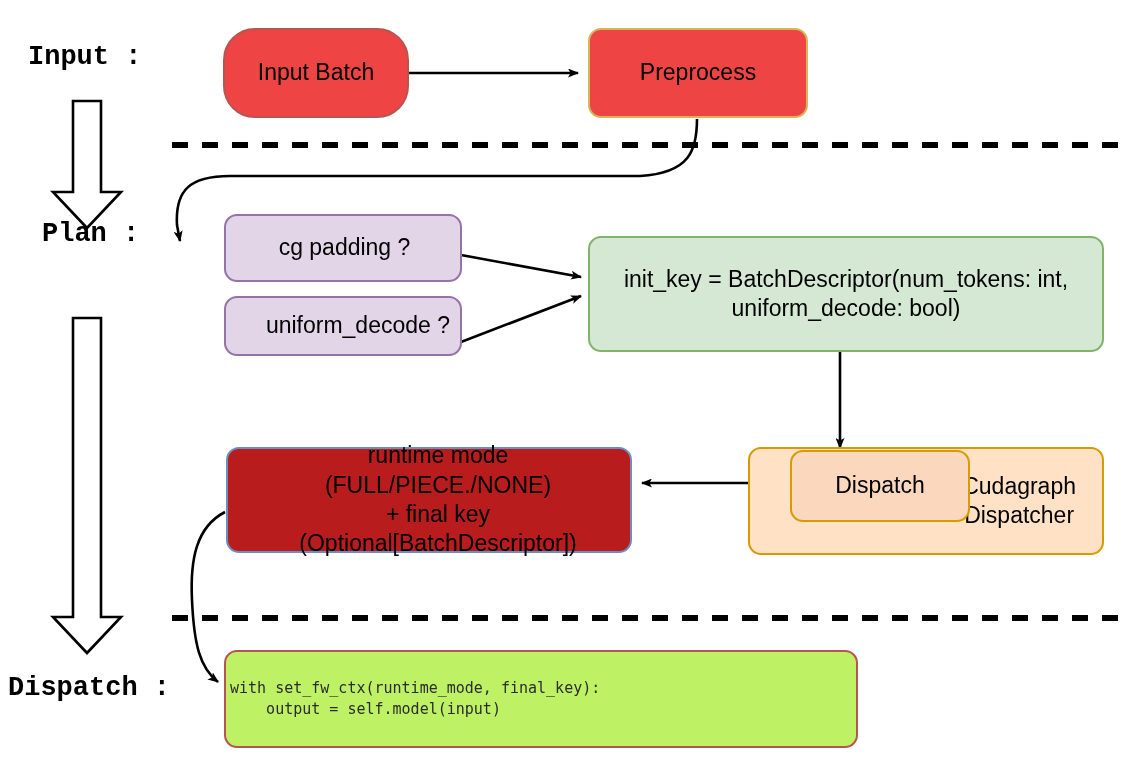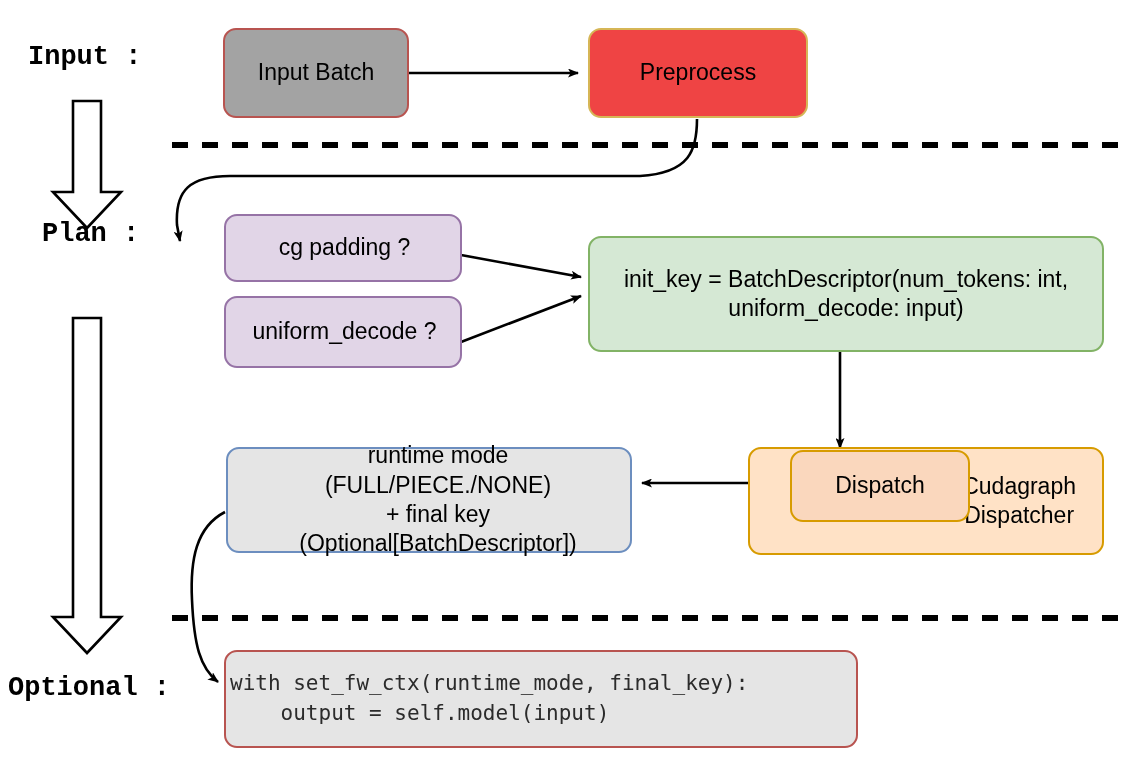--- a/index.html
+++ b/index.html
@@ -48,39 +48,39 @@
     justify-content: center;
     text-align: center;
     font-family: "Liberation Sans", sans-serif;
     font-size: 23px;
     color: #000000;
     line-height: 1.28;
     padding: 2px 10px;
   }
   .node .nlabel { white-space: pre-line; }
 
-  .n-pink   { background: #a3a3a3; border-color: #b85450; }
+  .n-pink   { background: #ef4444; border-color: #b85450; border-radius: 32px; }
   .n-yellow { background: #ef4444; border-color: #d6b656; }
   .n-purple { background: #e1d5e7; border-color: #9673a6; padding-left: 13px; }
   .n-green  { background: #d5e8d4; border-color: #82b366; }
-  .n-blue   { background: #e5e5e5; border-color: #6c8ebf; padding-left: 28px; }
+  .n-blue   { background: #b91c1c; border-color: #6c8ebf; padding-left: 28px; }
   .n-orange-outer { background: #ffe2c6; border-color: #d79b00; }
   .n-orange-inner { background: #fad7bd; border-color: #d79b00; }
 
   .node-code {
-    background: #e5e5e5;
+    background: #bef264;
     border: 2px solid #b85450;
     border-radius: 13px;
     position: absolute;
     box-sizing: border-box;
     display: flex;
     align-items: center;
     justify-content: flex-start;
     font-family: "DejaVu Sans Mono", "Liberation Mono", monospace;
-    font-size: 21px;
+    font-size: 15px;
     color: #2b2b2b;
     line-height: 1.42;
     padding: 6px 10px 6px 4px;
     white-space: pre;
   }
 </style>
 </head>
 <body>
 
 <div id="canvas">
@@ -108,41 +108,41 @@
 
     <path d="M 840,352 L 840,448" fill="none" stroke="#000000" stroke-width="2.6" marker-end="url(#arrowhead)"></path>
 
     <path d="M 761,483 L 642,483" fill="none" stroke="#000000" stroke-width="2.6" marker-end="url(#arrowhead)"></path>
 
     <path d="M 225,512 C 196,527 190,560 192,600 C 194,645 200,668 218,682" fill="none" stroke="#000000" stroke-width="2.6" marker-end="url(#arrowhead)"></path>
   </svg>
 
   <div class="stage-label" style="left:28px; top:42px;">Input :</div>
   <div class="stage-label" style="left:42px; top:219px;">Plan :</div>
-  <div class="stage-label" style="left:8px; top:673px;">Optional :</div>
+  <div class="stage-label" style="left:8px; top:673px;">Dispatch :</div>
 
   <div class="node n-pink" style="left:223px; top:28px; width:186px; height:90px;">
     <span class="nlabel">Input Batch</span>
   </div>
 
   <div class="node n-yellow" style="left:588px; top:28px; width:220px; height:90px;">
     <span class="nlabel">Preprocess</span>
   </div>
 
   <div class="node n-purple" style="left:224px; top:214px; width:238px; height:68px;">
     <span class="nlabel">cg padding ?</span>
   </div>
 
-  <div class="node n-purple" style="left:224px; top:296px; width:238px; height:72px;">
+  <div class="node n-purple" style="left:224px; top:296px; width:238px; height:60px;justify-content:flex-end;">
     <span class="nlabel">uniform_decode ?</span>
   </div>
 
   <div class="node n-green" style="left:588px; top:236px; width:516px; height:116px;">
     <span class="nlabel">init_key = BatchDescriptor(num_tokens: int,
-uniform_decode: input)</span>
+uniform_decode: bool)</span>
   </div>
 
   <div class="node n-orange-outer" style="left:748px; top:447px; width:356px; height:108px; justify-content:flex-end; padding-right:26px;">
     <span class="nlabel">Cudagraph
 Dispatcher</span>
   </div>
 
   <div class="node n-orange-inner" style="left:762px; top:450px; width:180px; height:72px;margin-left:28px;">
     <span class="nlabel">Dispatch</span>
   </div>

